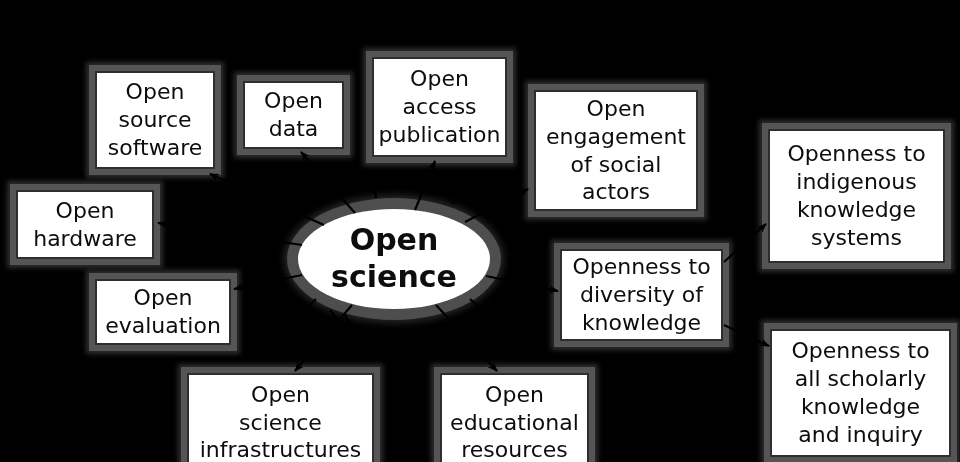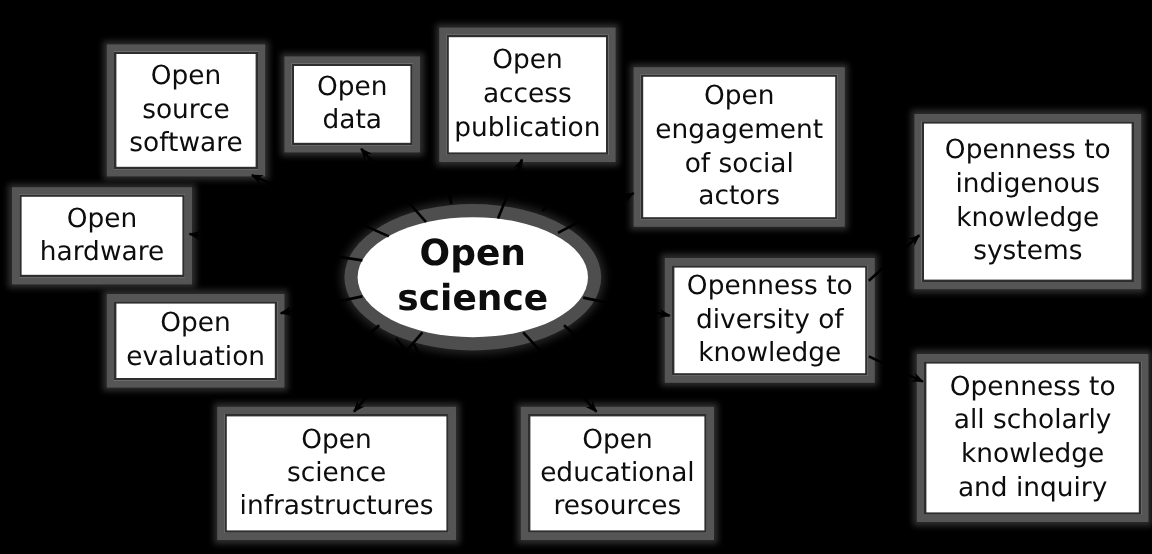--- a/index.html
+++ b/index.html
@@ -1,18 +1,18 @@
 <!DOCTYPE html>
 <html><head>
 <meta charset="utf-8">
 <style>
   html,body{margin:0;padding:0;background:#000;}
   body{width:960px;height:462px;position:relative;overflow:hidden;
        font-family:"DejaVu Sans","Liberation Sans",sans-serif;}
-  .stage{position:absolute;inset:0;background:#000;}
+  .stage{position:absolute;inset:0;background:#000;margin-top:28px;}
   .node{
     position:absolute;
     background:#fff;
     border:2px solid #2e2e2e;
     box-sizing:border-box;
     box-shadow:0 0 0 6px #555, 0 0 5px 9px #2e2e2e;
     display:flex;align-items:center;justify-content:center;
     text-align:center;
   }
   .node-label{

